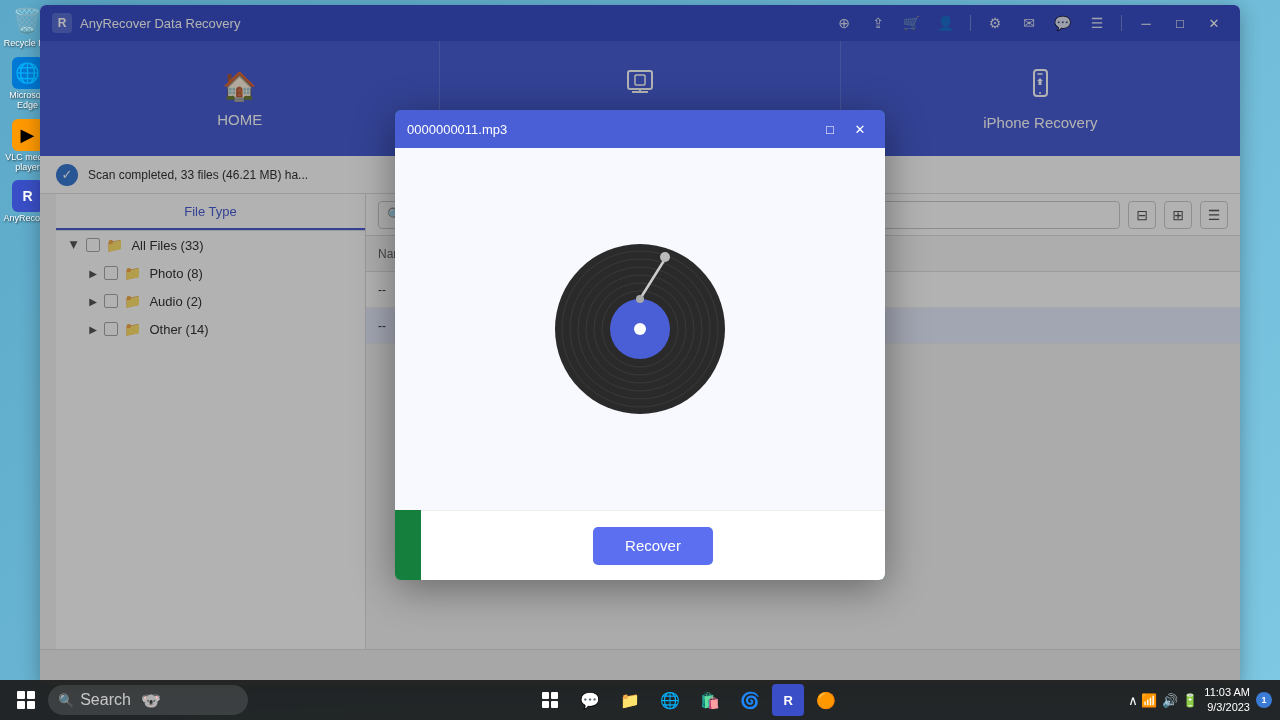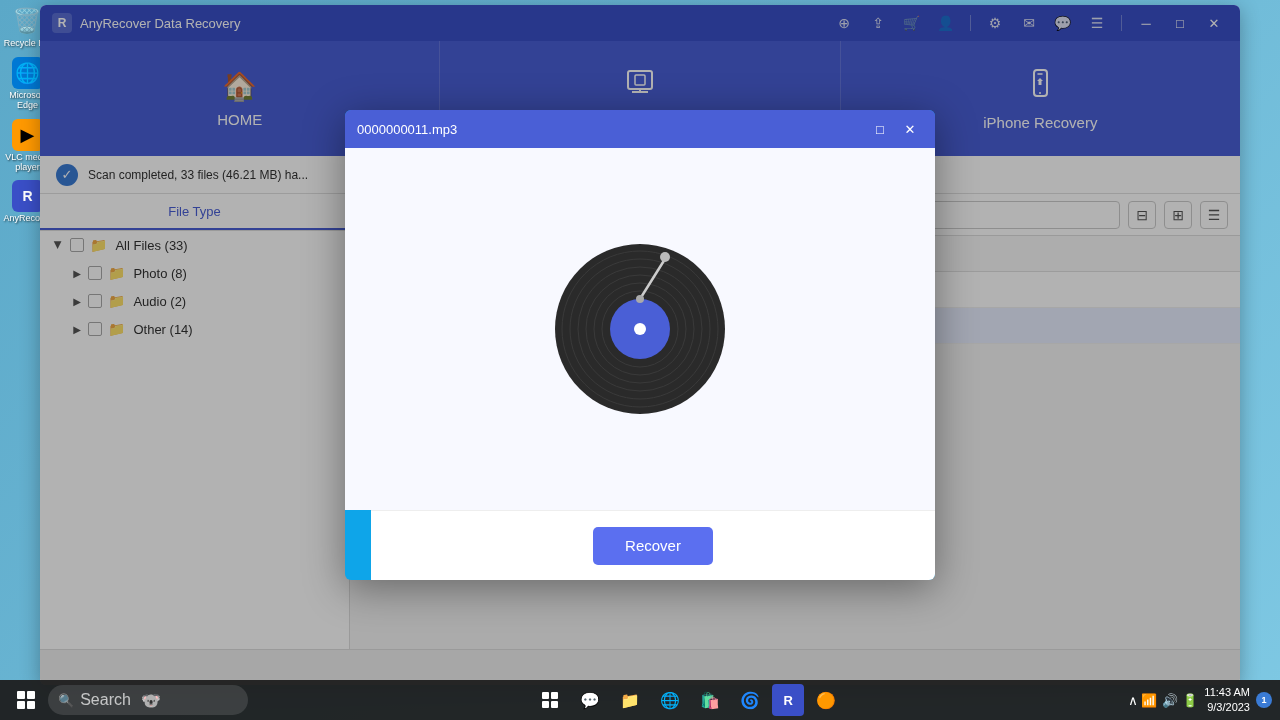--- a/index.html
+++ b/index.html
@@ -185,20 +185,21 @@
     .notif-text {
       font-size: 12px;
       color: #333;
     }
 
     
     .content-area {
       display: flex;
       height: calc(680px - 36px - 115px - 38px - 36px);
       background: #f5f5f5;
+      padding-left: 16px;
     }
 
     
     .sidebar {
       width: 310px;
       background: white;
       border-right: 1px solid #ddd;
       overflow-y: auto;
     }
     .sidebar-tabs {
@@ -431,23 +432,23 @@
       top: 0; left: 0;
       width: 1200px;
       height: 680px;
       background: rgba(0,0,0,0.3);
       z-index: 50;
       display: flex;
       align-items: center;
       justify-content: center;
     }
     .modal {
-      width: 590px;
+      width: 490px;
       height: 470px;
-      background: #0ea5e9;
+      background: #15803d;
       border-radius: 6px;
       box-shadow: 0 8px 40px rgba(0,0,0,0.4);
       display: flex;
       flex-direction: column;
       overflow: hidden;
     }
     .modal-titlebar {
       height: 38px;
       background: #4a5fd6;
       display: flex;
@@ -756,20 +757,20 @@
       <div class="taskbar-app" style="font-size:16px;">🟠</div>
     </div>
     <div class="taskbar-right">
       <div class="taskbar-sys-icons">
         <span class="sys-icon">∧</span>
         <span class="sys-icon">📶</span>
         <span class="sys-icon">🔊</span>
         <span class="sys-icon">🔋</span>
       </div>
       <div class="taskbar-clock">
-        <div>11:43 AM</div>
+        <div>11:03 AM</div>
         <div>9/3/2023</div>
       </div>
       <div class="notif-badge">1</div>
     </div>
   </div>
 
 </div>
 
 </body></html>

